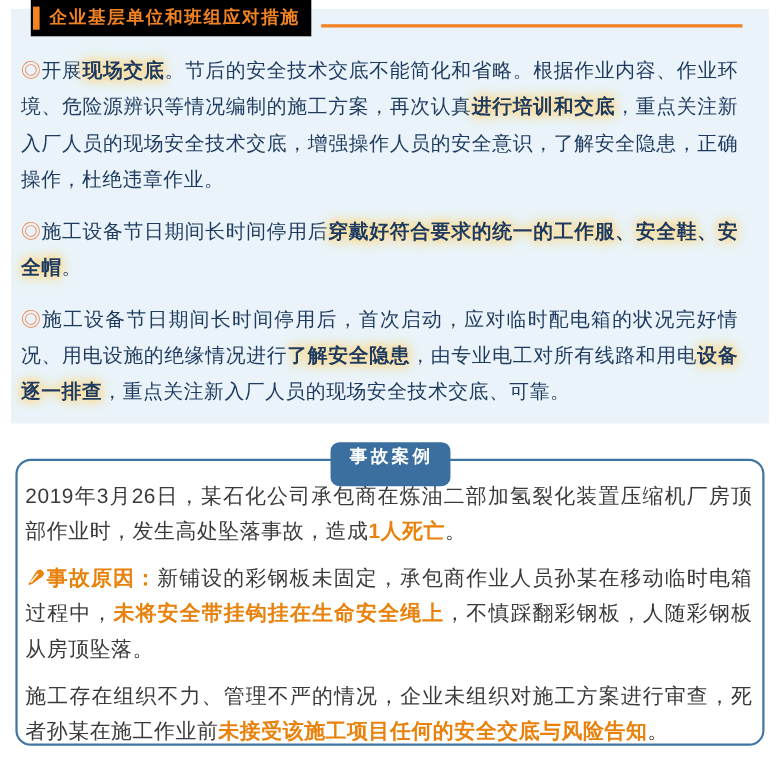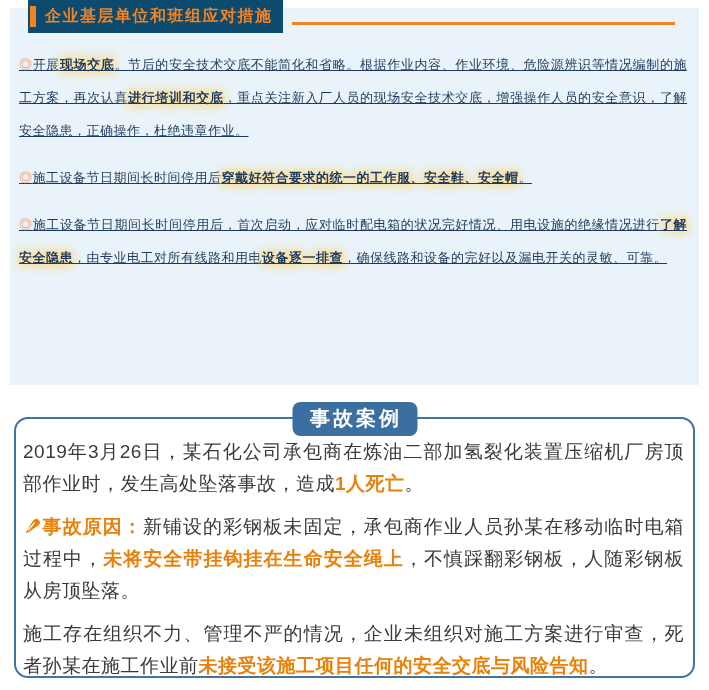--- a/index.html
+++ b/index.html
@@ -12,57 +12,56 @@
   .page{position:relative;width:709px;height:690px;overflow:hidden;background:var(--page-bg,#fff);}
 
   
   .measures-panel{
     position:absolute;left:10px;top:8px;width:689px;height:377px;
     background:var(--panel-bg,#e9f3f9);
     box-sizing:border-box;
     padding:40px 12px 0 9px;
   }
   .m-para{
-    margin:0 0 14px 0;
-    font-size:13px;line-height:33px;
+    margin:0 16px 14px 0;
+    font-size:18px;line-height:33px;
     color:var(--navy-text,#1e3a5f);
     text-align:justify;
     letter-spacing:0.5px;
-    text-decoration:underline;
   }
   .bullet{color:var(--bullet-orange,#f0854f);font-weight:400;}
 
   .seg-normal{color:var(--navy-text,#1e3a5f);}
   .seg-hl{
     font-weight:700;color:var(--navy-text,#1e3a5f);
     text-shadow:0 0 2px #fff3cd,0 0 6px var(--glow,#ffd887),0 0 10px var(--glow,#ffd887),0 0 14px var(--glow,#ffd887);
   }
   .seg-orange{font-weight:700;color:var(--orange-text,#e8820c);}
 
   
   .section-header{position:absolute;left:0;top:0;width:709px;height:36px;z-index:3;}
   .title-box{
     position:absolute;left:28px;top:0;height:33px;
-    background:#0c4a6e;
+    background:#000000;
     display:flex;align-items:center;
     padding:0 10px 0 2px;
   }
   .title-bar{width:6px;height:21px;background:var(--accent-orange,#f28322);margin-right:9px;}
   .section-title{
     margin:0;font-size:16px;font-weight:700;letter-spacing:1.5px;
     color:var(--accent-orange,#f28322);
   }
   .title-line{position:absolute;top:22px;left:292px;width:383px;height:3px;background:var(--accent-orange,#f28322);}
 
   
   .case-badge{
     position:absolute;top:402px;left:50%;transform:translateX(-50%);
     background:var(--badge-bg,#3a6f9f);color:var(--badge-text,#fff);
-    font-size:20px;font-weight:700;letter-spacing:3px;
-    padding:3px 15px 4px 18px;border-radius:8px;z-index:2;
+    font-size:16px;font-weight:700;letter-spacing:3px;
+    padding:3px 15px 16px 18px;border-radius:8px;z-index:2;
   }
   .case-box{
     position:absolute;left:14px;top:417px;width:681px;height:261px;
     box-sizing:border-box;
     border:2px solid var(--border-blue,#3f74a3);
     border-radius:14px;background:#fff;
     padding:17px 9px 0 7px;
   }
   .c-para{
     margin:0 0 11px 0;
@@ -76,21 +75,21 @@
   .pen-icon svg{display:block;width:18px;height:18px;}
 </style>
 </head>
 <body>
 
 <div class="page">
 
   <section class="measures-panel">
     <p class="m-para"><span class="bullet">◎</span><span><span class="seg-normal">开展</span><span class="seg-hl">现场交底</span><span class="seg-normal">。节后的安全技术交底不能简化和省略。根据作业内容、作业环境、危险源辨识等情况编制的施工方案，再次认真</span><span class="seg-hl">进行培训和交底</span><span class="seg-normal">，重点关注新入厂人员的现场安全技术交底，增强操作人员的安全意识，了解安全隐患，正确操作，杜绝违章作业。</span></span></p>
     <p class="m-para"><span class="bullet">◎</span><span><span class="seg-normal">施工设备节日期间长时间停用后</span><span class="seg-hl">穿戴好符合要求的统一的工作服、安全鞋、安全帽</span><span class="seg-normal">。</span></span></p>
-    <p class="m-para"><span class="bullet">◎</span><span><span class="seg-normal">施工设备节日期间长时间停用后，首次启动，应对临时配电箱的状况完好情况、用电设施的绝缘情况进行</span><span class="seg-hl">了解安全隐患</span><span class="seg-normal">，由专业电工对所有线路和用电</span><span class="seg-hl">设备逐一排查</span><span class="seg-normal">，确保线路和设备的完好以及漏电开关的灵敏、可靠。</span></span></p>
+    <p class="m-para"><span class="bullet">◎</span><span><span class="seg-normal">施工设备节日期间长时间停用后，首次启动，应对临时配电箱的状况完好情况、用电设施的绝缘情况进行</span><span class="seg-hl">了解安全隐患</span><span class="seg-normal">，由专业电工对所有线路和用电</span><span class="seg-hl">设备逐一排查</span><span class="seg-normal">，重点关注新入厂人员的现场安全技术交底、可靠。</span></span></p>
   </section>
 
   <header class="section-header">
     <div class="title-box">
       <span class="title-bar"></span>
       <h1 class="section-title">企业基层单位和班组应对措施</h1>
     </div>
     <div class="title-line"></div>
   </header>
 

